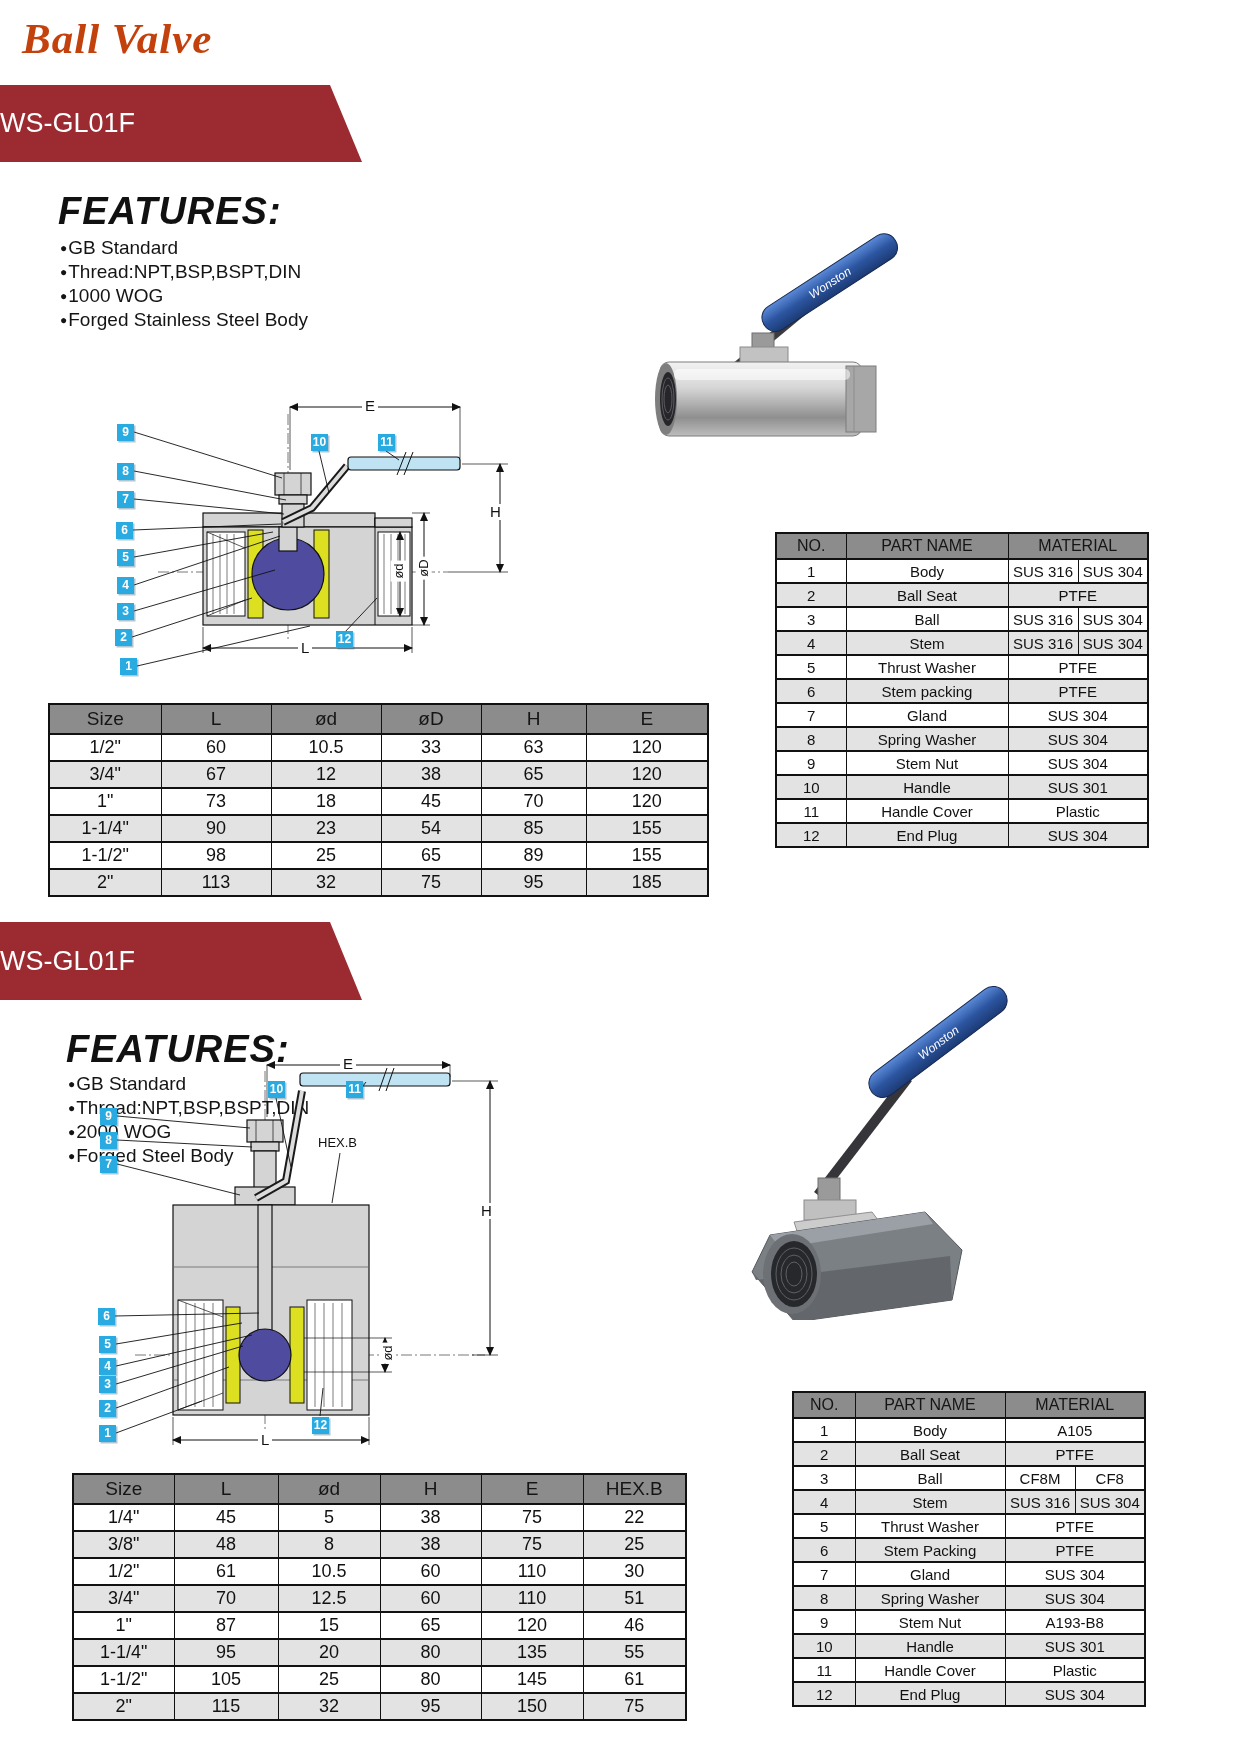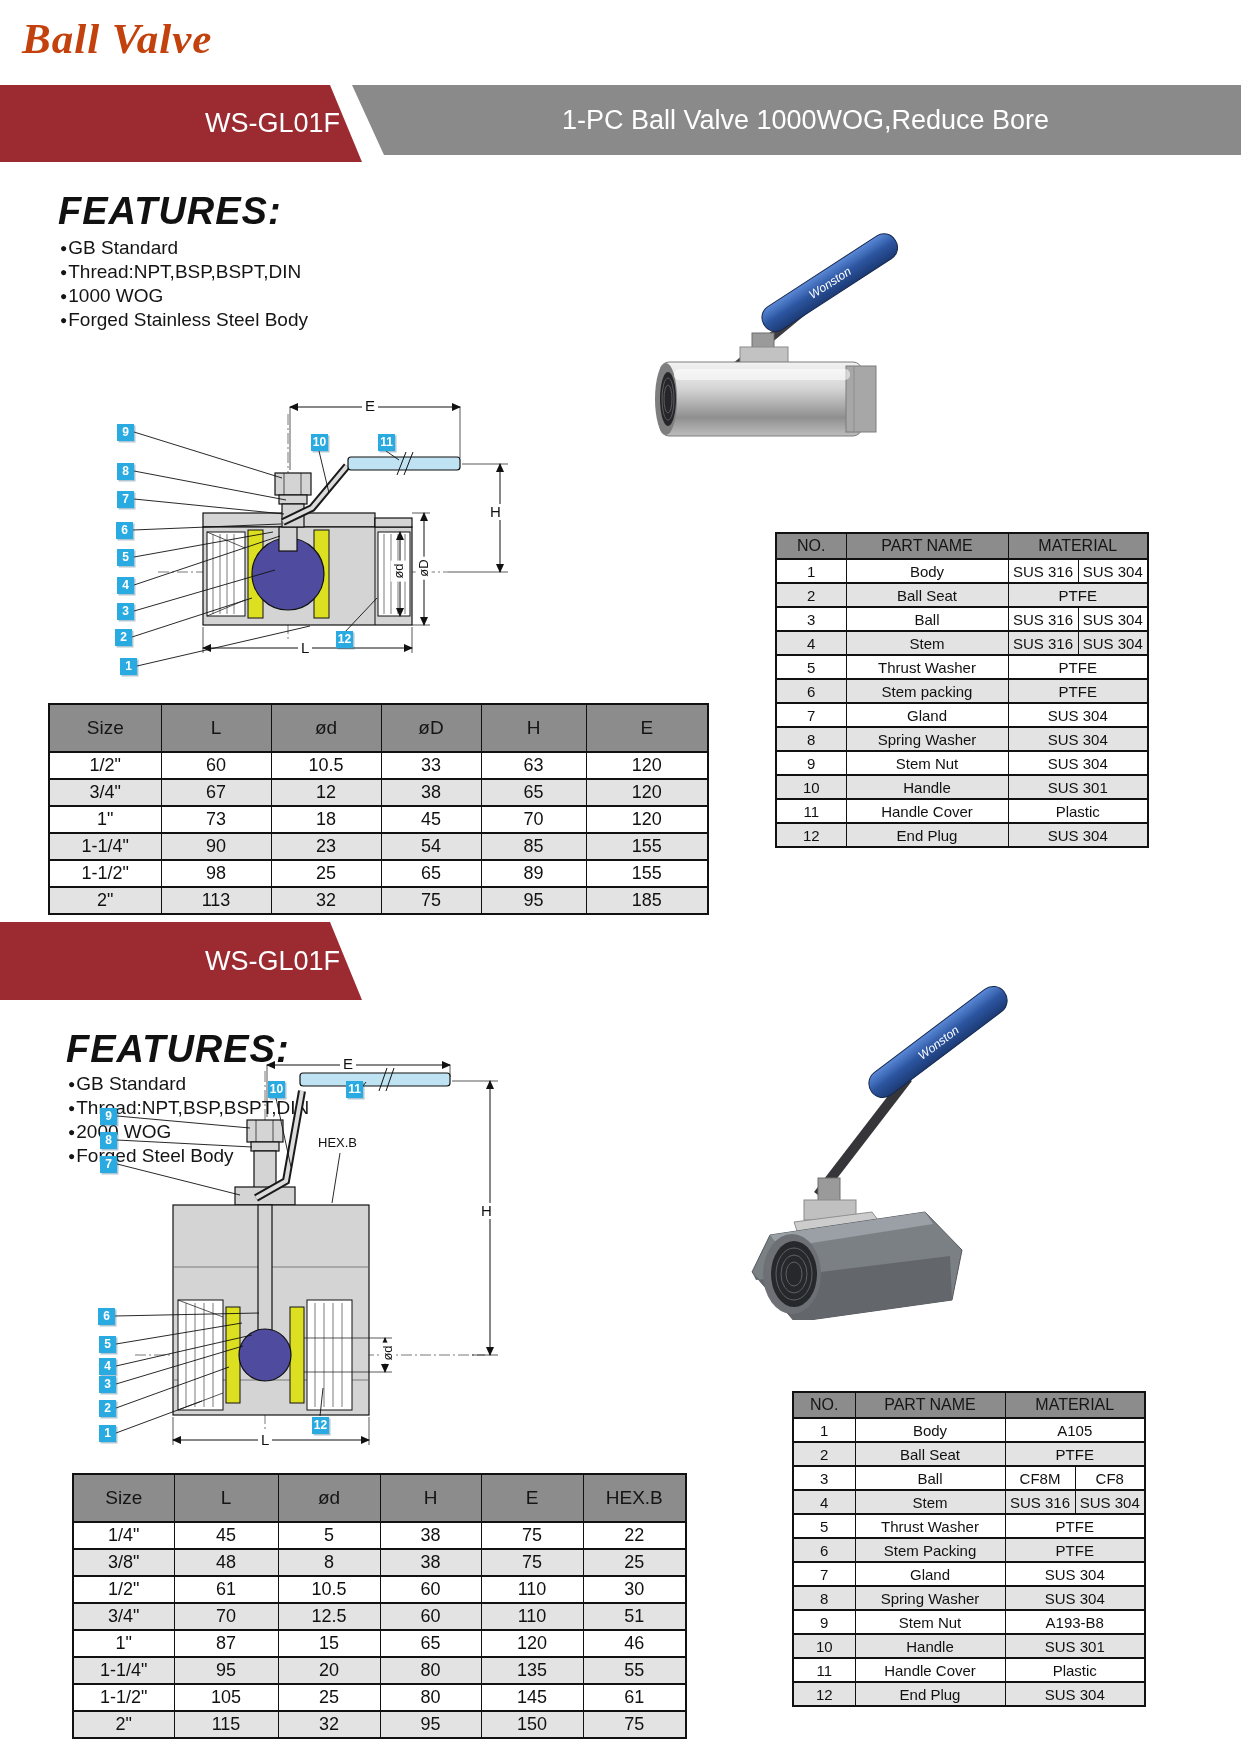--- a/index.html
+++ b/index.html
@@ -8,21 +8,21 @@
   }
   *{margin:0;padding:0;box-sizing:border-box;}
   body{background:#fff;font-family:"Liberation Sans","DejaVu Sans",sans-serif;color:#111;}
   #page{position:relative;width:1241px;height:1755px;background:#fff;overflow:hidden;}
 
   .page-title{position:absolute;left:22px;top:14px;font-size:43px;font-style:italic;font-weight:600;letter-spacing:1px;color:#c2410c;font-family:Liberation Serif, serif;}
 
   .banner{position:absolute;left:0;width:1241px;}
   .banner .red{position:absolute;left:0;top:0;width:372px;background:var(--banner-red);
     clip-path:polygon(0 0,330px 0,362px 100%,0 100%);display:flex;align-items:center;}
-  .banner .red span{width:340px;text-align:right;color:#fff;font-size:27px;}
+  .banner .red span{width:340px;text-align:left;color:#fff;font-size:27px;}
   .banner .gray{position:absolute;left:340px;top:0;width:901px;background:var(--banner-gray);
     clip-path:polygon(12px 0,100% 0,100% 100%,44px 100%);display:flex;align-items:center;justify-content:center;}
   .banner .gray span{color:#fff;font-size:27px;padding-left:30px;}
 
   .features-heading{position:absolute;font-size:38px;font-style:italic;font-weight:700;letter-spacing:1px;}
   .features{position:absolute;}
   .feat{font-size:19px;line-height:23px;white-space:nowrap;color:#141414;}
   .feat .dot{font-size:12px;vertical-align:2px;margin-right:1px;}
 
   .diagram{position:absolute;}
@@ -31,21 +31,21 @@
     font-size:12px;font-weight:bold;text-align:center;line-height:17px;
     box-shadow:1.5px 1.5px 0 rgba(30,90,125,.35);}
   .dimlbl{position:absolute;font-size:15px;color:#111;background:#fff;padding:0 3px;line-height:16px;}
   .dimlbl.rot{transform:rotate(-90deg);font-size:13px;}
   .dimlbl.small{font-size:13px;}
 
   table.dtable{border-collapse:collapse;table-layout:fixed;position:absolute;background:#fff;border:2px solid #111;}
   .dtable th{background:var(--header-gray);color:#151515;font-weight:normal;}
   .dtable th,.dtable td{border:1.4px solid #111;border-top-width:2px;border-bottom-width:2px;
     text-align:center;padding:0;overflow:hidden;white-space:nowrap;}
-  table.size-table th{height:48px;font-size:19px;text-align:center;}
+  table.size-table th{height:30px;font-size:19px;text-align:center;}
   table.size-table td{height:27px;font-size:18px;}
   table.parts-table th{height:26px;font-size:16px;}
   table.parts-table td{height:24px;font-size:15px;}
   tr.alt{background:var(--row-alt);}
 
   svg .metal{fill:#D4D4D4;stroke:#111;stroke-width:1.2;}
   svg .white{fill:#fff;stroke:#111;stroke-width:1;}
   svg .seat{fill:var(--seat-yellow);stroke:#111;stroke-width:1;}
   svg .ball{fill:var(--ball-blue);stroke:#111;stroke-width:1.2;}
   svg .sleeve{fill:#BFE3F2;stroke:#111;stroke-width:1.2;}
@@ -59,23 +59,20 @@
 </head>
 <body>
 
 <div id="page">
 
   <div class="page-title">Ball Valve</div>
 
   <div class="banner" style="top:85px;height:77px;">
     <div class="red" style="height:77px;">
       <span>WS-GL01F</span>
-    </div>
-    <div class="gray" style="height:70px;">
-      <span>1-PC Ball Valve 1000WOG,Reduce Bore</span>
     </div>
   </div>
 
   <div class="features-heading" style="left:58px;top:190px;">FEATURES:</div>
   <div class="features" style="left:60px;top:236px;">
       <div class="feat"><span class="dot">●</span><span>GB Standard</span></div>
       <div class="feat"><span class="dot">●</span><span>Thread:NPT,BSP,BSPT,DIN</span></div>
       <div class="feat"><span class="dot">●</span><span>1000 WOG</span></div>
       <div class="feat"><span class="dot">●</span><span>Forged Stainless Steel Body</span></div>
     </div>

